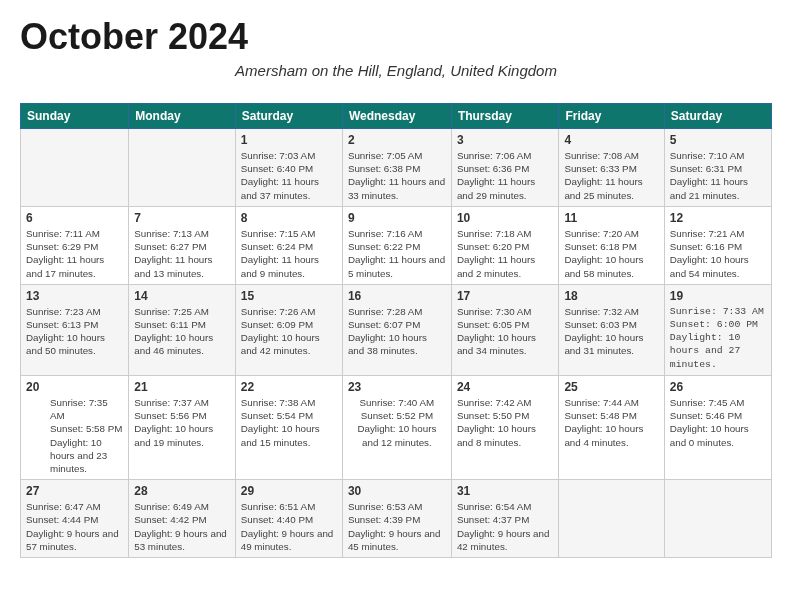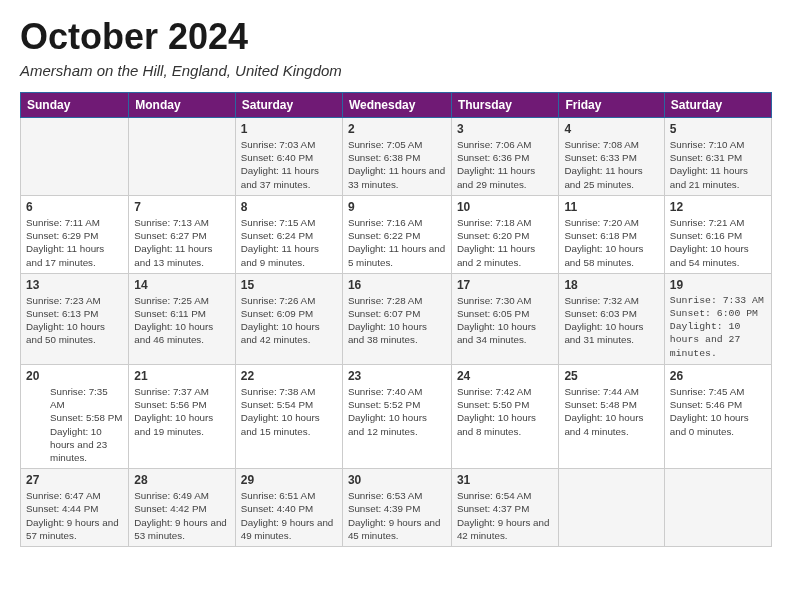--- a/index.html
+++ b/index.html
@@ -29,32 +29,33 @@
       width: 28px;
       height: 28px;
     }
     .title {
       font-size: 36px;
       font-weight: bold;
       color: #1a1a1a;
       text-align: right;
     }
     .subtitle {
+      text-align: center;
       font-size: 15px;
       color: #333;
-      margin-bottom: 13px;
+      margin-bottom: 24px;
       font-style: italic;
     }
     table {
       width: 100%;
       border-collapse: collapse;
       font-size: 10.5px;
     }
     thead th {
-      background-color: #701a75;
+      background-color: #0f766e;
       color: #fff;
       text-align: left;
       padding: 5px 6px;
       font-size: 12px;
       font-weight: bold;
       border: 1px solid #2a66a0;
     }
     tbody td {
       vertical-align: top;
       border: 1px solid #ccc;
@@ -239,21 +240,21 @@
 Daylight: 10 hours and 19 minutes.</div>
           </td>
           <td>
             <span class="day-num">22</span>
             <div class="day-info" style="white-space: pre-line;">Sunrise: 7:38 AM
 Sunset: 5:54 PM
 Daylight: 10 hours and 15 minutes.</div>
           </td>
           <td>
             <span class="day-num">23</span>
-            <div class="day-info" style="white-space: pre-line;">Sunrise: 7:40 AM
+            <div class="day-info" style="white-space: pre-line; text-align: center;">Sunrise: 7:40 AM
 Sunset: 5:52 PM
 Daylight: 10 hours and 12 minutes.</div>
           </td>
           <td>
             <span class="day-num">24</span>
             <div class="day-info" style="white-space: pre-line;">Sunrise: 7:42 AM
 Sunset: 5:50 PM
 Daylight: 10 hours and 8 minutes.</div>
           </td>
           <td>

